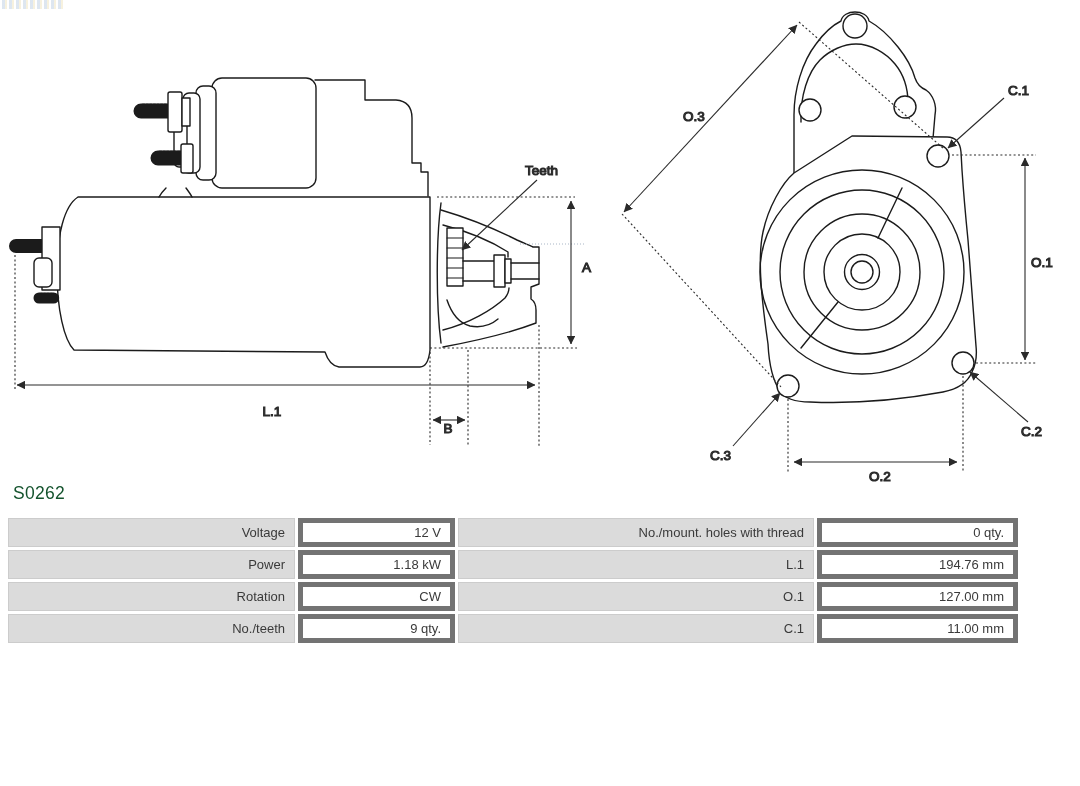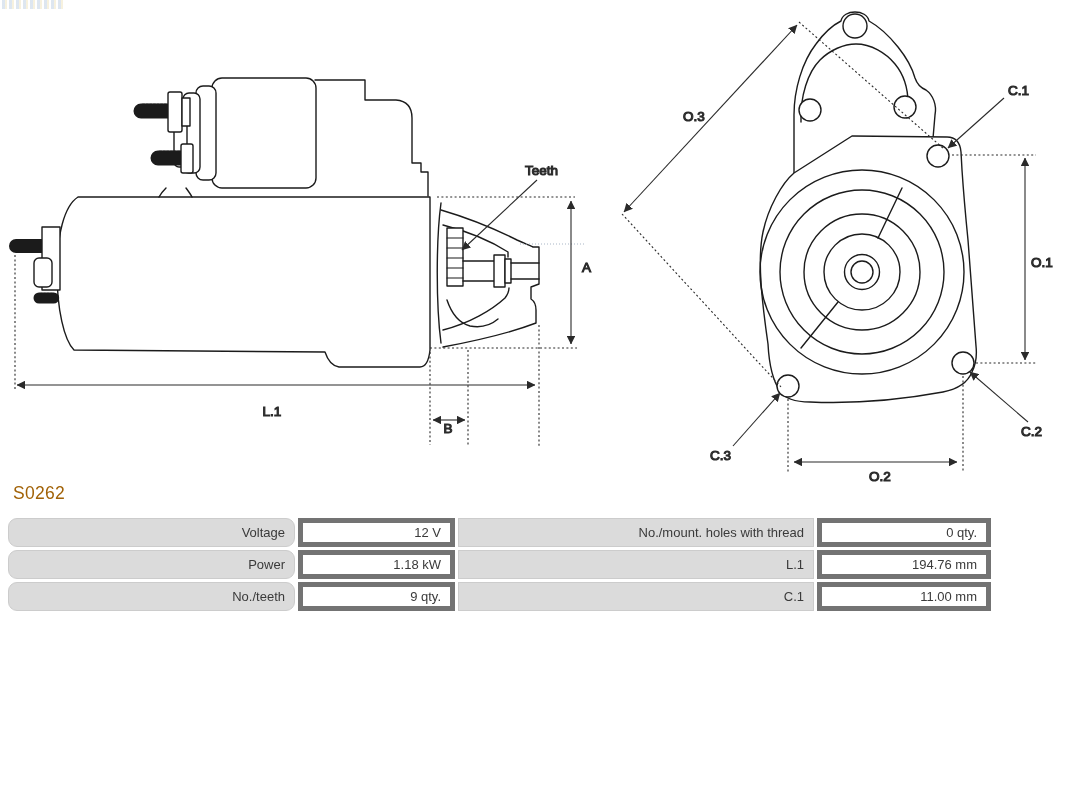--- a/index.html
+++ b/index.html
@@ -8,21 +8,21 @@
   #corner-artifact{position:absolute;left:2px;top:0;width:63px;height:9px;opacity:.55;
         background:repeating-linear-gradient(90deg,#c2d2e4 0 3px,#f0e6c4 3px 5px,#ffffff 5px 7px);}
   svg text{font-family:"Liberation Sans", sans-serif;}
   .dimtext{fill:#4a4a4a;font-size:13.5px;}
   #part-number{position:absolute;left:13px;top:483px;font-size:17.5px;letter-spacing:.3px;}
   table.spec{position:absolute;left:5px;top:515px;border-collapse:separate;border-spacing:3px;}
   table.spec td{height:29px;font-size:13px;color:#3a3a3a;text-align:right;
         padding:0 9px 0 4px;box-sizing:border-box;white-space:nowrap;vertical-align:middle;}
   td.lbl{background:#dbdbdb;border:1px solid #cccccc;}
   td.val{background:#ffffff;border:5px solid #737373;}
-  td.c1{width:287px;border-radius:9px;} td.c2{width:157px;} td.c3{width:356px;} td.c4{width:174px;}
+  td.c1{width:287px;} td.c2{width:157px;} td.c3{width:356px;} td.c4{width:201px;}
 </style>
 </head>
 <body>
 
 <div id="page">
 
   <div id="corner-artifact"></div>
 
   <svg width="1080" height="510" viewBox="0 0 1080 510">
     <defs>
@@ -149,38 +149,44 @@
       <text class="dimtext" x="694" y="121" text-anchor="middle">O.3</text>
       <text class="dimtext" x="1031" y="267">O.1</text>
       <text class="dimtext" x="880" y="481" text-anchor="middle">O.2</text>
       <text class="dimtext" x="1008" y="95">C.1</text>
       <text class="dimtext" x="1021" y="436">C.2</text>
       <text class="dimtext" x="710" y="460">C.3</text>
     </g>
   </svg>
 
   
-  <div id="part-number" style="color:#a16207;">S0262</div>
+  <div id="part-number" style="color:#14532d;">S0262</div>
 
   
   <table class="spec">
     <tbody>
       <tr>
         <td class="lbl c1">Voltage</td>
         <td class="val c2">12 V</td>
         <td class="lbl c3">No./mount. holes with thread</td>
         <td class="val c4">0 qty.</td>
       </tr>
       <tr>
         <td class="lbl c1">Power</td>
         <td class="val c2">1.18 kW</td>
         <td class="lbl c3">L.1</td>
         <td class="val c4">194.76 mm</td>
       </tr>
       <tr>
+        <td class="lbl c1">Rotation</td>
+        <td class="val c2">CW</td>
+        <td class="lbl c3">O.1</td>
+        <td class="val c4">127.00 mm</td>
+      </tr>
+      <tr>
         <td class="lbl c1">No./teeth</td>
         <td class="val c2">9 qty.</td>
         <td class="lbl c3">C.1</td>
         <td class="val c4">11.00 mm</td>
       </tr>
     </tbody>
   </table>
 </div>
 
 </body></html>

